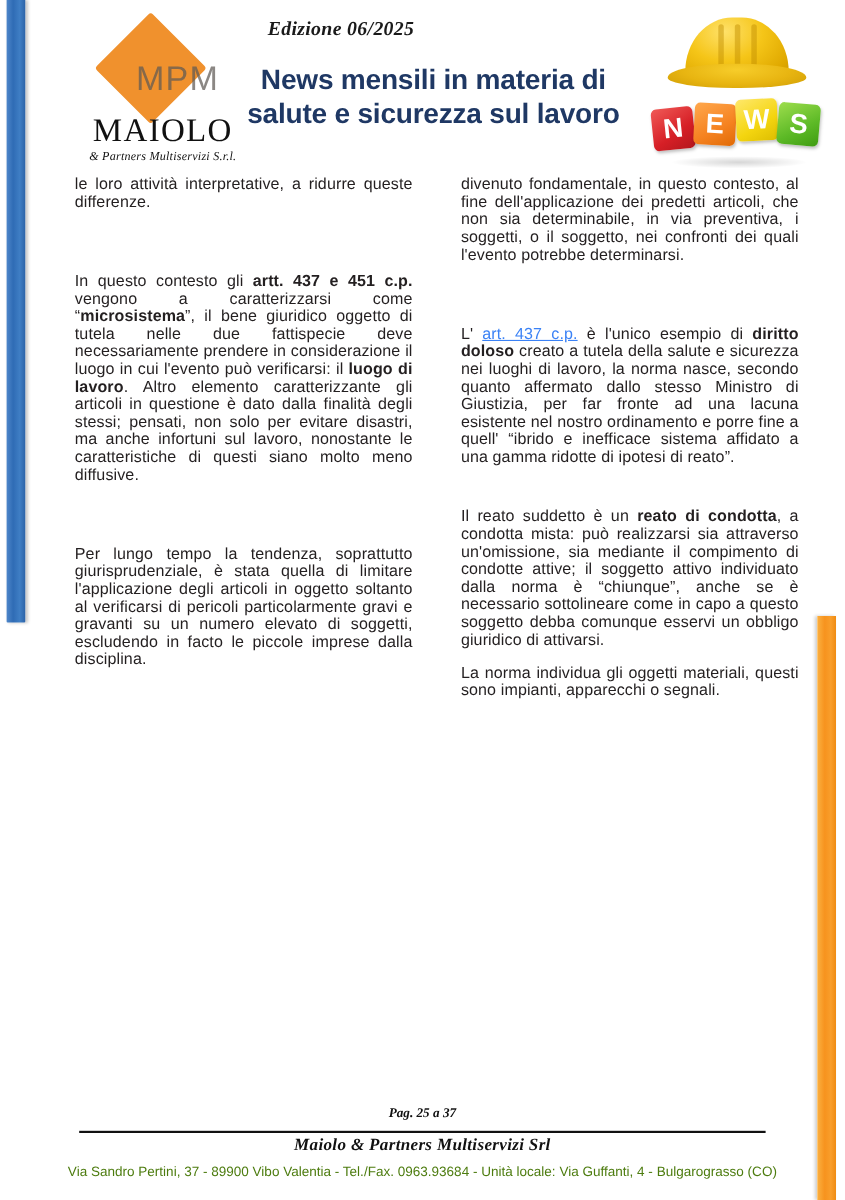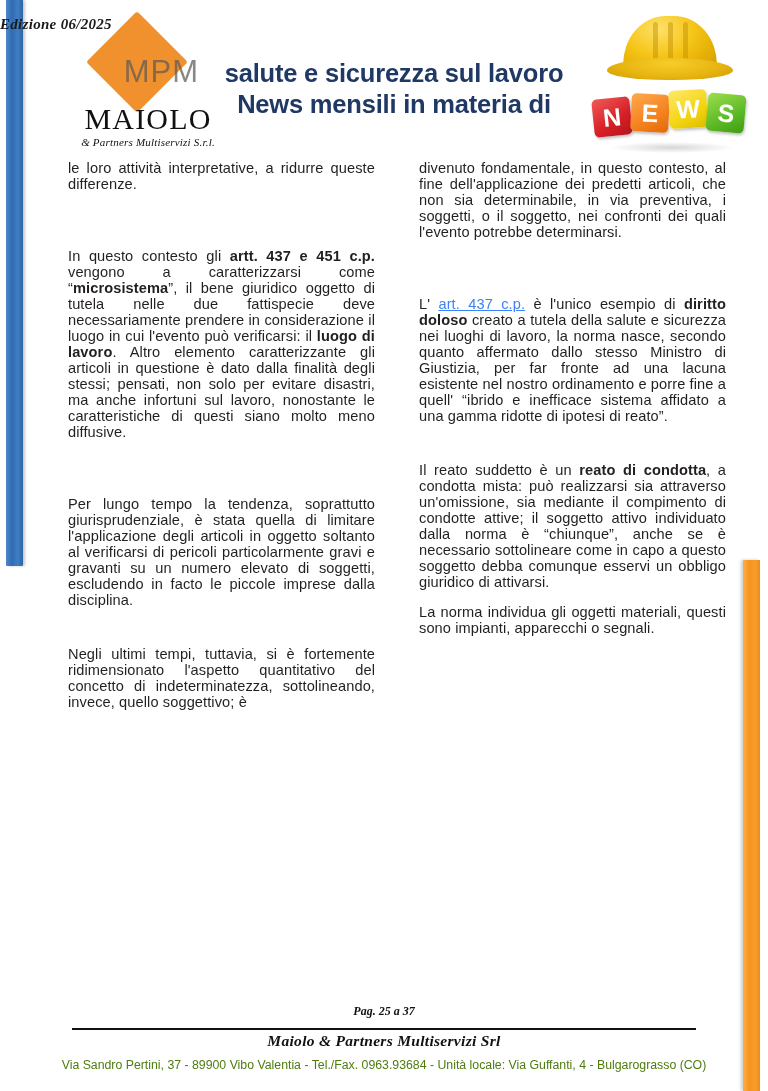--- a/index.html
+++ b/index.html
@@ -43,25 +43,25 @@
     left: 0;
     top: 0;
     width: 768px;
     height: 160px;
   }
   .edition {
     position: absolute;
     left: 0;
     top: 16px;
     width: 620px;
-    text-align: left;
+    text-align: center;
     font-family: "Liberation Serif", serif;
     font-style: italic;
     font-weight: bold;
-    font-size: 15px;
+    font-size: 18px;
     letter-spacing: 0.3px;
     color: #1a1a1a;
   }
 
   
   .logo-block {
     position: absolute;
     left: 63px;
     top: 26px;
     width: 170px;
@@ -294,22 +294,22 @@
   <div class="edition">Edizione 06/2025</div>
 
   <div class="logo-block">
     <div class="logo-diamond"></div>
     <div class="logo-mpm">MPM</div>
     <div class="logo-name">MAIOLO</div>
     <div class="logo-sub">&amp; Partners Multiservizi S.r.l.</div>
   </div>
 
   <div class="main-title">
+    <span class="tl">News mensili in materia di</span>
     <span class="tl">salute e sicurezza sul lavoro</span>
-    <span class="tl">News mensili in materia di</span>
   </div>
 
   <div class="news-art">
     <div class="helmet">
       <div class="helmet-ridge" style="left:30px;"></div>
       <div class="helmet-ridge" style="left:45px;"></div>
       <div class="helmet-ridge" style="left:60px;"></div>
     </div>
     <div class="helmet-brim"></div>
     <div class="news-cubes">
@@ -331,21 +331,20 @@
     <div class="spacer-lg"></div>
 
     <p><span>In questo contesto gli </span><b>artt. 437 e 451 c.p.</b><span> vengono a caratterizzarsi come “</span><b>microsistema</b><span>”, il bene giuridico oggetto di tutela nelle due fattispecie deve necessariamente prendere in considerazione il luogo in cui l'evento può verificarsi: il </span><b>luogo di lavoro</b><span>. Altro elemento caratterizzante gli articoli in questione è dato dalla finalità degli stessi; pensati, non solo per evitare disastri, ma anche infortuni sul lavoro, nonostante le caratteristiche di questi siano molto meno diffusive.</span></p>
 
     <div class="spacer-lg"></div>
 
     <p>Per lungo tempo la tendenza, soprattutto giurisprudenziale, è stata quella di limitare l'applicazione degli articoli in oggetto soltanto al verificarsi di pericoli particolarmente gravi e gravanti su un numero elevato di soggetti, escludendo in facto le piccole imprese dalla disciplina.</p>
 
     <div class="spacer-md"></div>
 
-    <p>Negli ultimi tempi, tuttavia, si è fortemente ridimensionato l'aspetto quantitativo del concetto di indeterminatezza, sottolineando, invece, quello soggettivo; è</p>
   </div>
 
   <div class="col col-right">
 
     <p>divenuto fondamentale, in questo contesto, al fine dell'applicazione dei predetti articoli, che non sia determinabile, in via preventiva, i soggetti, o il soggetto, nei confronti dei quali l'evento potrebbe determinarsi.</p>
 
     <div class="spacer-lg"></div>
 
     <p><span>L' </span><a class="lnk" href="#">art. 437 c.p.</a><span> è l'unico esempio di </span><b>diritto doloso</b><span> creato a tutela della salute e sicurezza nei luoghi di lavoro, la norma nasce, secondo quanto affermato dallo stesso Ministro di Giustizia, per far fronte ad una lacuna esistente nel nostro ordinamento e porre fine a quell' “ibrido e inefficace sistema affidato a una gamma ridotte di ipotesi di reato”.</span></p>
 

